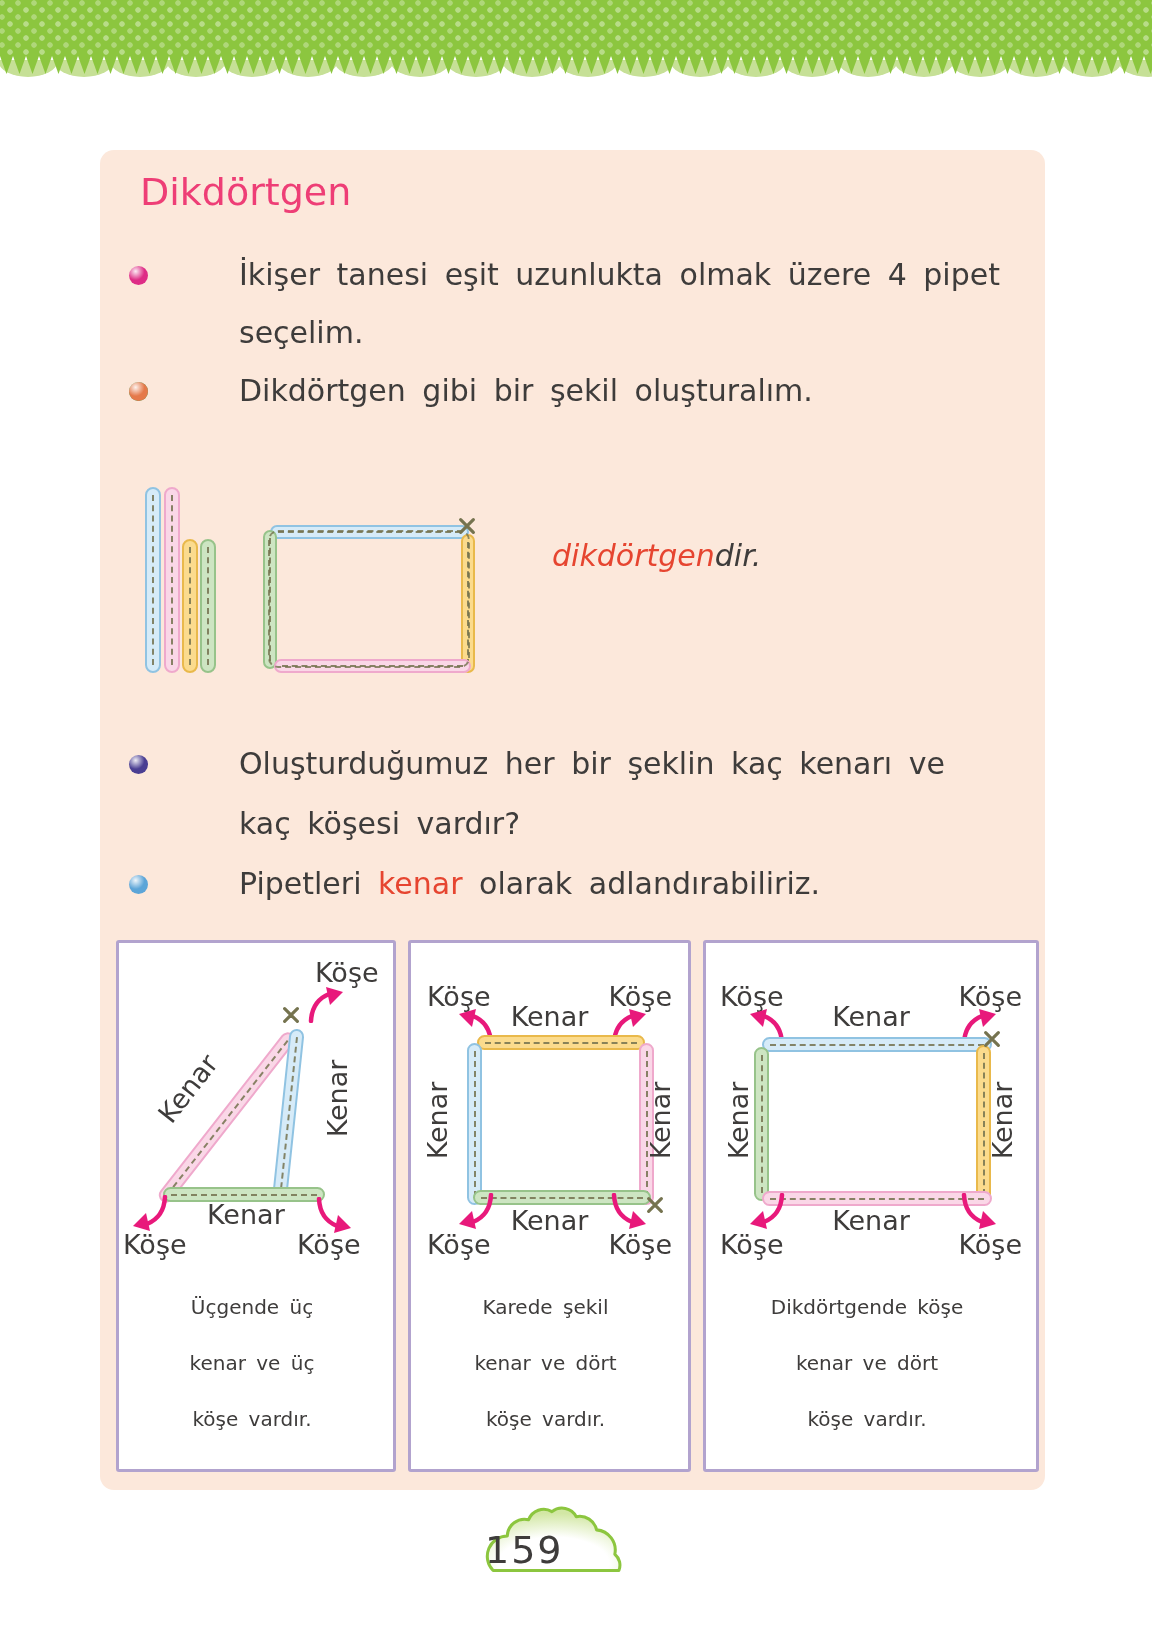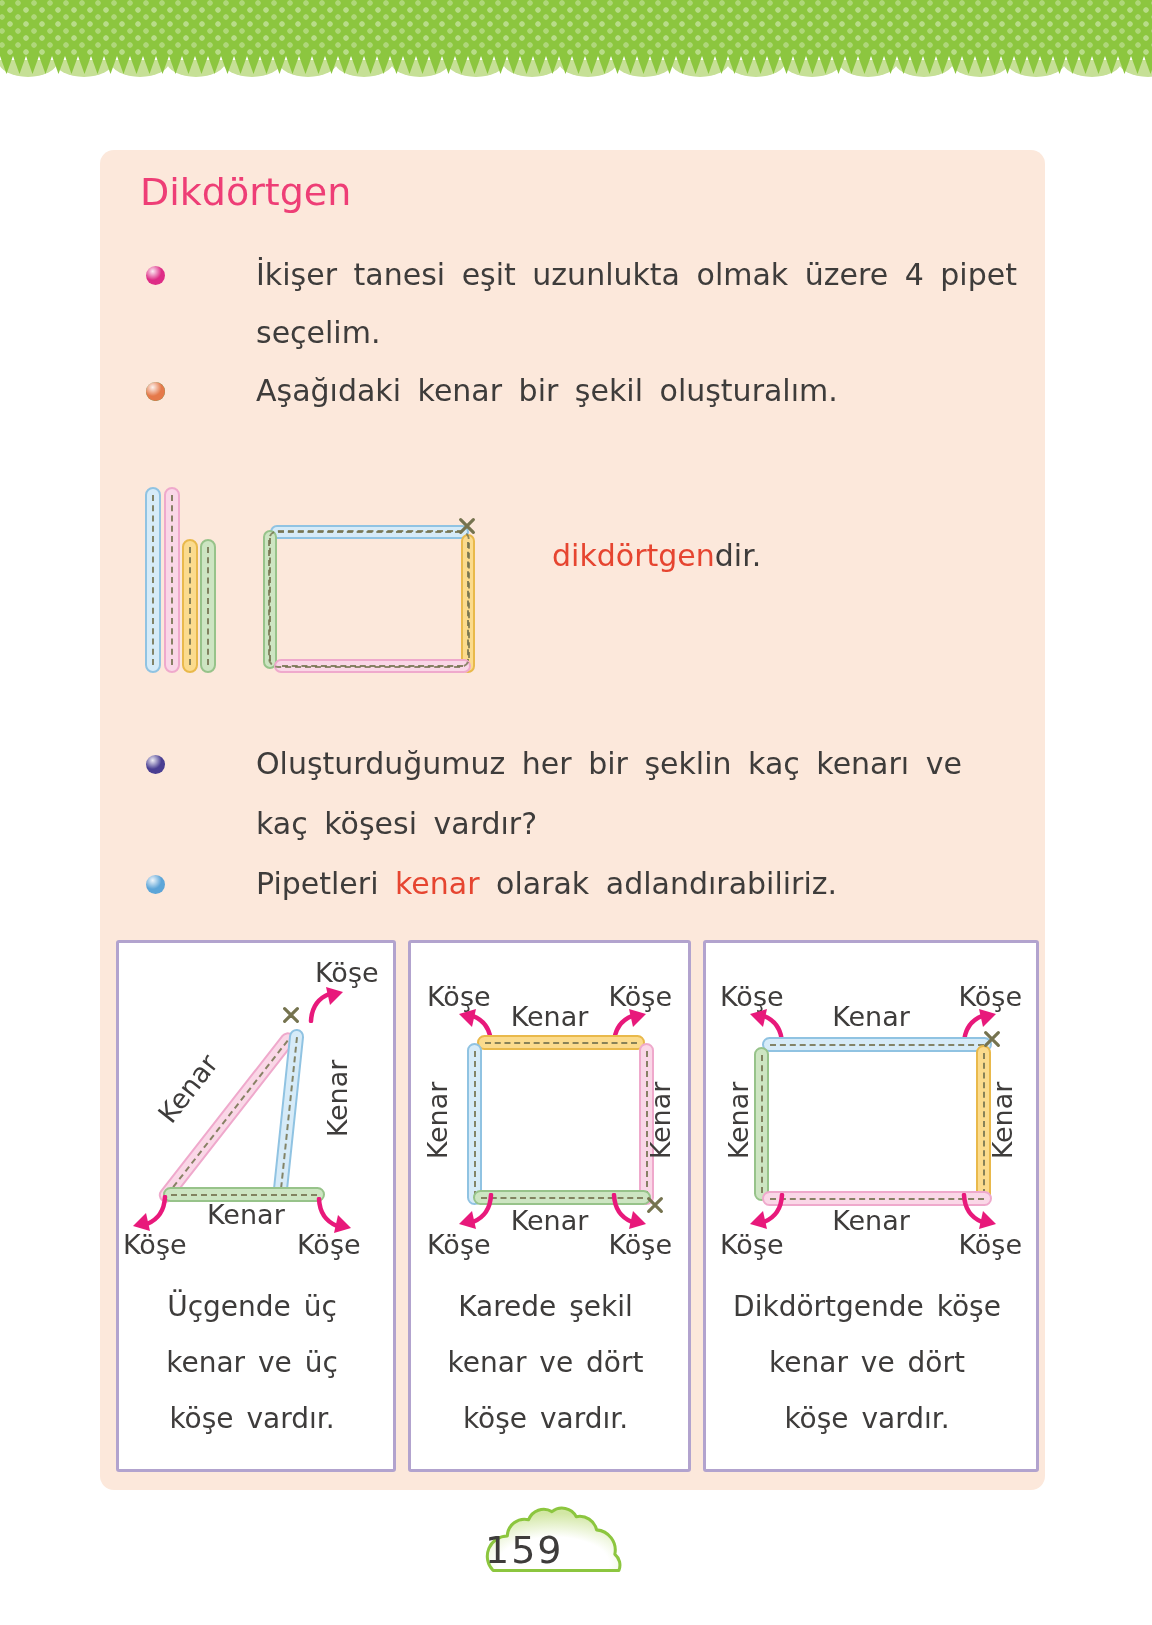--- a/index.html
+++ b/index.html
@@ -24,21 +24,21 @@
   
   .panel{
     position:absolute;left:100px;top:150px;width:945px;height:1340px;
     background:var(--panel-bg,#FCE8DB);border-radius:14px;
   }
   .title{
     position:absolute;left:40px;top:20px;margin:0;
     font-size:38px;font-weight:400;color:var(--title-pink,#EE3E76);
   }
   
-  .blist{position:absolute;left:44px;margin:0;padding:0;list-style:none;width:880px;}
+  .blist{position:absolute;left:27px;margin:0;padding:0;list-style:none;width:880px;}
   .list1{top:96px;}
   .list2{top:584px;width:860px;}
   .blist li{position:relative;padding-left:112px;line-height:58px;font-size:30px;word-spacing:7px;}
   .list2 li{line-height:60px;}
   .ball{
     position:absolute;left:2px;top:20px;width:19px;height:19px;border-radius:50%;
     background-image:radial-gradient(circle at 35% 28%, rgba(255,255,255,.9), rgba(255,255,255,0) 48%);
   }
   .list2 .ball{top:21px;}
   .ball.b1{background-color:var(--bullet-1,#DE2C86);}
@@ -57,29 +57,29 @@
     border-top:2px dashed var(--string-dark,#75734F);opacity:.85;}
   .straw.v::after{content:"";position:absolute;top:6px;bottom:6px;left:50%;margin-left:-1px;
     border-left:2px dashed var(--string-dark,#75734F);opacity:.85;}
   .fig-straws{position:absolute;left:45px;top:337px;width:120px;height:200px;}
   .fig-rect{position:absolute;left:163px;top:375px;width:212px;height:148px;}
   .string-rect{position:absolute;left:5px;top:5px;right:5px;bottom:5px;
     border:2px dashed var(--string-dark,#75734F);border-radius:10px;opacity:.8;}
   .knot{position:absolute;width:20px;height:20px;}
   .knot svg{width:100%;height:100%;}
   .fig-callout{position:absolute;left:452px;top:352px;width:450px;font-size:30px;word-spacing:13px;line-height:40px;}
-  .fig-callout .l2{margin-top:34px;word-spacing:2px;}
+  .fig-callout .l2{margin-top:34px;word-spacing:2px;font-style:italic;}
   
   .cards{position:absolute;left:16px;top:790px;display:flex;gap:12px;}
   .card{position:relative;height:532px;border:3px solid var(--card-border,#B2A3CE);
     background:#fff;border-radius:3px;box-sizing:border-box;}
   .card-tri{width:280px;} .card-sq{width:283px;} .card-rect{width:336px;}
   .kose,.kenar{position:absolute;font-size:27px;color:var(--text-dark,#3e3c3b);white-space:nowrap;}
   .rot{transform:rotate(-90deg);}
-  .cap{position:absolute;left:0;right:8px;top:336px;text-align:center;font-size:28px;line-height:56px;word-spacing:4px;}
+  .cap{position:absolute;left:0;right:8px;top:336px;text-align:center;font-size:20px;line-height:56px;word-spacing:4px;}
   .arrow{position:absolute;width:38px;height:38px;}
   .arrow svg{width:100%;height:100%;display:block;}
   .ap{fill:none;stroke:var(--arrow-pink,#E8197B);stroke-width:4.5;stroke-linecap:round;}
   .ah{fill:var(--arrow-pink,#E8197B);}
   .a-tr svg{transform:scaleX(-1);} .a-bl svg{transform:scaleY(-1);} .a-br svg{transform:scale(-1,-1);}
   .c-top{left:0;right:0;text-align:center;}
   
   .cloud{position:absolute;left:485px;top:1502px;width:142px;height:92px;}
   .cloud svg{width:142px;height:74px;display:block;}
   .cloud .num{position:absolute;left:0;right:0;top:26px;text-align:left;
@@ -113,21 +113,21 @@
   <ul class="blist list1">
     <li>
       <span class="ball b1"></span>
       <span>İkişer tanesi eşit uzunlukta olmak üzere 4 pipet seçelim.</span>
     </li>
     <li>
       <span class="ball b2"></span>
     </li>
     <li>
       <span class="ball b3"></span>
-      <span>Aşağıdaki kenar bir şekil oluşturalım.</span>
+      <span>Dikdörtgen gibi bir şekil oluşturalım.</span>
     </li>
   </ul>
 
   <div class="fig-straws">
     <span class="straw v s-blue" style="left:0;top:0;width:16px;height:186px;"></span>
     <span class="straw v s-pink" style="left:19px;top:0;width:16px;height:186px;"></span>
     <span class="straw v s-yellow" style="left:37px;top:52px;width:16px;height:134px;"></span>
     <span class="straw v s-green" style="left:55px;top:52px;width:16px;height:134px;"></span>
   </div>
 

